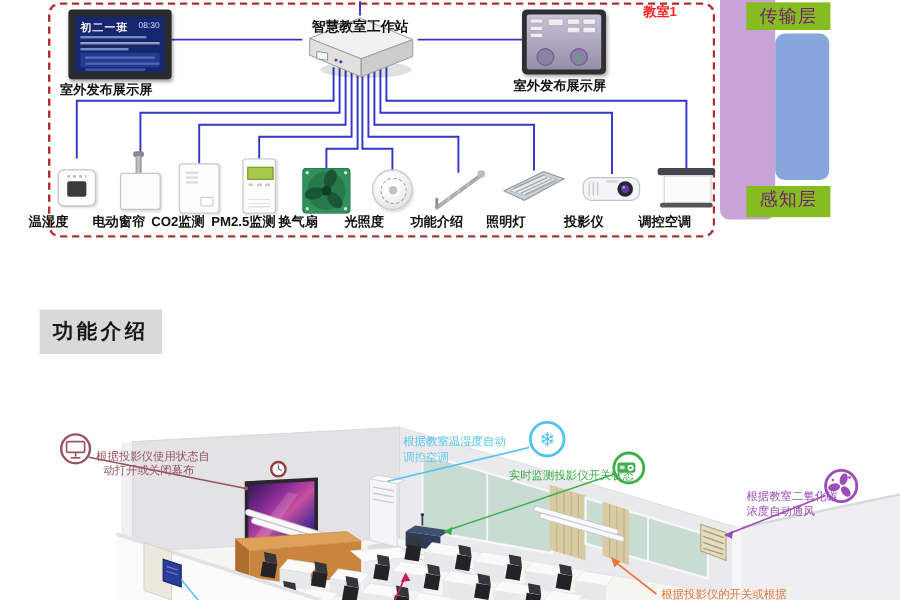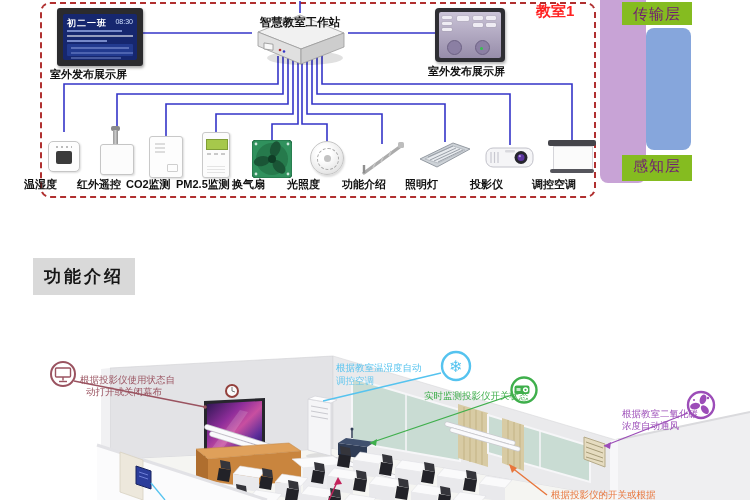--- a/index.html
+++ b/index.html
@@ -7,21 +7,21 @@
        font-family:"Liberation Sans","DejaVu Sans",sans-serif;color:#111;}
   .abs{position:absolute;}
   
   #arch-border{left:40px;top:2px;width:552px;height:192px;border:2px dashed #B03030;border-radius:10px;}
   #bar-purple{left:600px;top:0;width:46px;height:183px;background:#C8A3D6;border-radius:0 0 8px 8px;}
   #bar-blue{left:646px;top:28px;width:45px;height:122px;background:#86A6DC;border-radius:8px;}
   .layer-badge{left:622px;width:70px;height:23px;background:#85BC20;color:#701a75;font-size:15px;
                text-align:center;line-height:23px;letter-spacing:1px;}
   #badge-transmission{top:2px;}
   #badge-perception{top:155px;height:26px;line-height:26px;font-family:Liberation Mono, monospace;}
-  #classroom-tag{left:536px;top:2px;color:#FF2222;font-size:15px;font-weight:bold;}
+  #classroom-tag{left:536px;top:2px;color:#FF2222;font-size:11px;font-weight:bold;}
   
   #outdoor-screen{left:57px;top:8px;width:86px;height:58px;background:#2b2b2e;border-radius:3px;
                   box-shadow:1px 2px 3px rgba(0,0,0,.35);padding:6px;box-sizing:border-box;}
   #outdoor-screen .scr{width:100%;height:100%;background:#16276f;border-radius:2px;position:relative;overflow:hidden;}
   #outdoor-screen .t1{position:absolute;left:4px;top:3px;color:#fff;font-weight:bold;font-size:9px;letter-spacing:1px;}
   #outdoor-screen .t2{position:absolute;right:4px;top:4px;color:#cfe0ff;font-size:7px;}
   #outdoor-screen .ln{position:absolute;left:4px;height:2px;background:#8fa2e0;opacity:.8;}
   #outdoor-screen .pnl{position:absolute;left:4px;right:4px;top:30px;bottom:4px;background:#223a8f;border-radius:1px;}
   .dev-caption,.unit-caption{font-weight:bold;font-size:11px;color:#101010;}
   #outdoor-caption{left:50px;top:67px;width:100px;}
@@ -201,21 +201,21 @@
      <line x1="9.5" y1="9" x2="9.5" y2="20"></line>
       <line x1="13" y1="9" x2="13" y2="20"></line>
     </g>
   <rect x="20" y="7" width="10" height="2.4" rx="1" fill="#d9d9de"></rect>
 </svg>
 <div class="abs" id="dev-pscreen-top"></div>
 <div class="abs" id="dev-pscreen-sheet"></div>
 <div class="abs" id="dev-pscreen-bot"></div>
 
 <div class="abs dev-caption cap" style="left:24px">温湿度</div>
-<div class="abs dev-caption cap" style="left:77px">红外遥控</div>
+<div class="abs dev-caption cap" style="left:77px">电动窗帘</div>
 <div class="abs dev-caption cap" style="left:126px">CO2监测</div>
 <div class="abs dev-caption cap" style="left:176px">PM2.5监测</div>
 <div class="abs dev-caption cap" style="left:232px">换气扇</div>
 <div class="abs dev-caption cap" style="left:287px">光照度</div>
 <div class="abs dev-caption cap" style="left:342px">功能介绍</div>
 <div class="abs dev-caption cap" style="left:405px">照明灯</div>
 <div class="abs dev-caption cap" style="left:470px">投影仪</div>
 <div class="abs dev-caption cap" style="left:532px">调控空调</div>
 
 <div class="abs" id="section-header">功能介绍</div>

